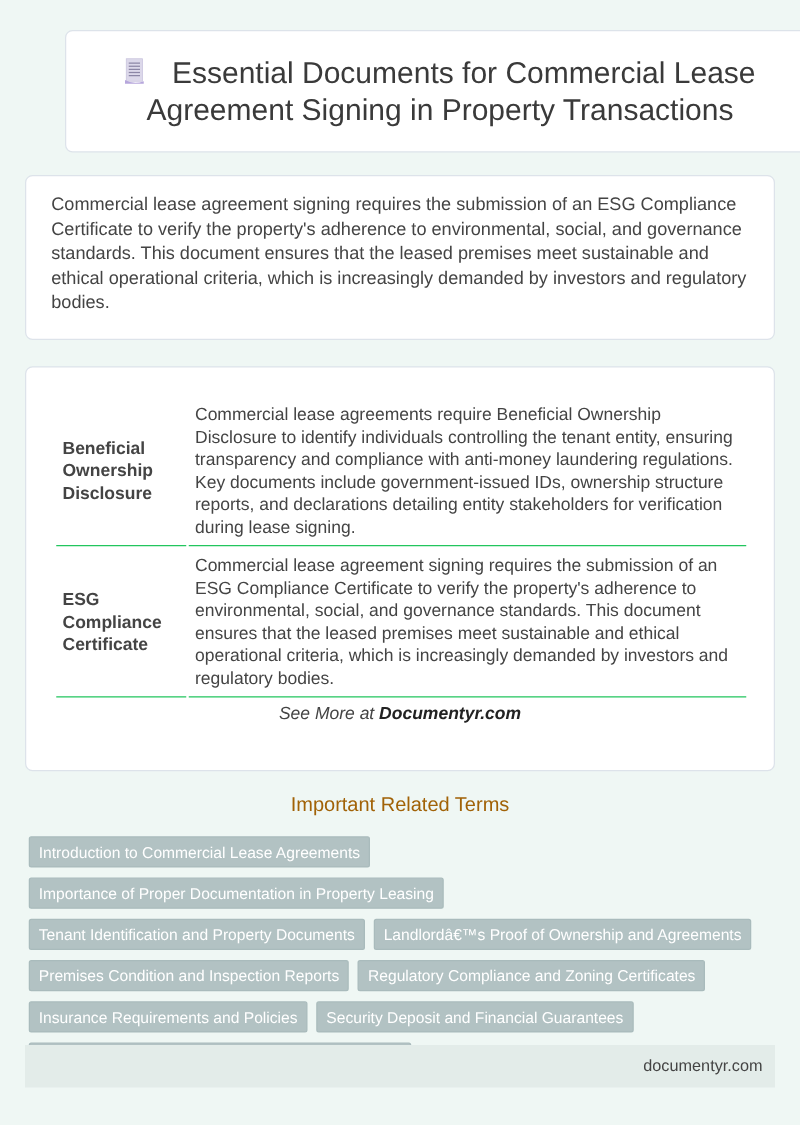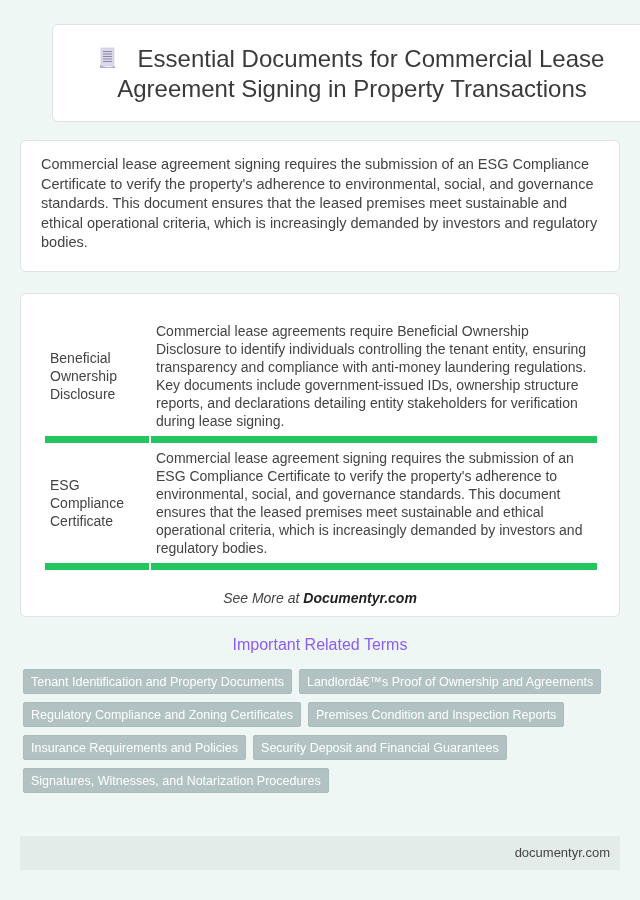--- a/index.html
+++ b/index.html
@@ -50,41 +50,41 @@
     top: 22px;
     width: 556px;
     border-collapse: separate;
     border-spacing: 2px 0;
   }
   td {
     font-size: 14px;
     line-height: 18px;
     color: #444;
     vertical-align: middle;
-    border-bottom: 7px solid #22c55e;
+    border-bottom: 1px solid #22c55e;
   }
-  td.term { width: 104px; padding: 4px 5px 4px 5px; }
+  td.term { width: 104px; padding: 4px 5px 4px 5px; font-weight: bold; }
   td.desc { padding: 6px 0 6px 5px; }
   .see-more {
     position: absolute;
-    top: 296px;
+    top: 268px;
     width: 100%;
     text-align: center;
     font-size: 14px;
     font-style: italic;
     color: #444;
   }
   .see-more b { color: #222; }
   .related-title {
     position: absolute;
     top: 636px;
     width: 100%;
     text-align: center;
     font-size: 16px;
-    color: #8b5cf6;
+    color: #a16207;
   }
   .tags {
     position: absolute;
     top: 669px;
     left: 23px;
     width: 600px;
     display: flex;
     flex-wrap: wrap;
     gap: 8px 7px;
   }
@@ -150,24 +150,26 @@
     </tbody>
   </table>
   <div class="see-more">
     <span>See More at </span><b>Documentyr.com</b>
   </div>
 </div>
 
 <div class="related-title">Important Related Terms</div>
 
 <div class="tags">
+  <span class="tag">Introduction to Commercial Lease Agreements</span>
+  <span class="tag">Importance of Proper Documentation in Property Leasing</span>
   <span class="tag">Tenant Identification and Property Documents</span>
   <span class="tag">Landlordâ€™s Proof of Ownership and Agreements</span>
+  <span class="tag">Premises Condition and Inspection Reports</span>
   <span class="tag">Regulatory Compliance and Zoning Certificates</span>
-  <span class="tag">Premises Condition and Inspection Reports</span>
   <span class="tag">Insurance Requirements and Policies</span>
   <span class="tag">Security Deposit and Financial Guarantees</span>
   <span class="tag">Signatures, Witnesses, and Notarization Procedures</span>
 </div>
 
 <div class="footer">
   <span>documentyr.com</span>
 </div>
 
 </body></html>

